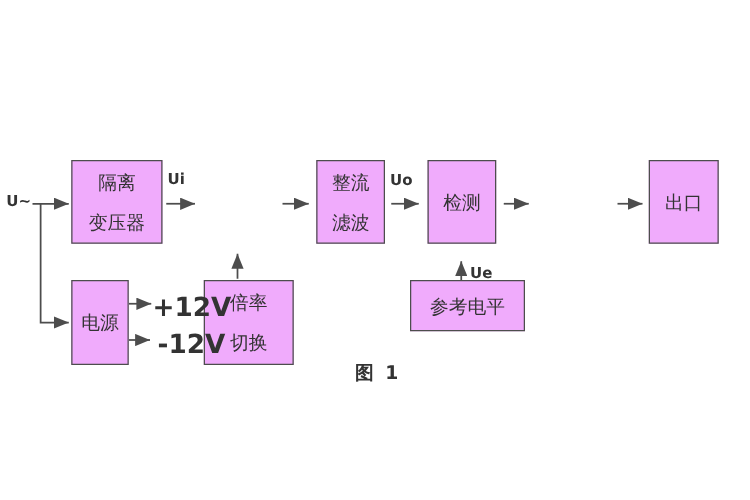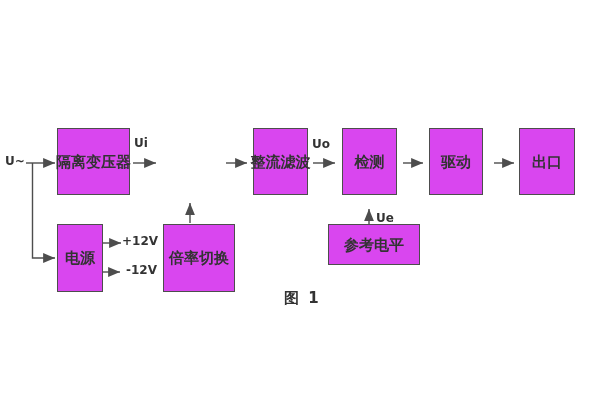--- a/index.html
+++ b/index.html
@@ -10,37 +10,37 @@
     background: #ffffff;
     font-family: "DejaVu Sans", "Liberation Sans", sans-serif;
     color: #333333;
     overflow: hidden;
   }
   .wires { position: absolute; left: 0; top: 0; }
   .block {
     position: absolute;
     box-sizing: border-box;
     border: 1.5px solid #4d4d4d;
-    background: #d946ef;
+    background: #f0abfc;
     display: flex;
-    flex-direction: row;
+    flex-direction: column;
     align-items: center;
     justify-content: center;
     font-size: 15px;
-    font-weight: 700;
+    font-weight: 400;
     line-height: 32px;
     white-space: nowrap;
   }
   .lbl {
     position: absolute;
     font-size: 12px;
     font-weight: 600;
     white-space: nowrap;
   }
-  .lbl.volt { font-size: 12px; }
+  .lbl.volt { font-size: 21px; }
   .caption {
     position: absolute;
     font-size: 15px;
     font-weight: 600;
     letter-spacing: 2px;
   }
 </style>
 </head>
 <body>
 
@@ -71,23 +71,20 @@
     <span>隔离</span>
     <span>变压器</span>
   </div>
   <div class="block" style="left:253px;top:128px;width:55px;height:67px">
     <span>整流</span>
     <span>滤波</span>
   </div>
   <div class="block" style="left:342px;top:128px;width:55px;height:67px">
     <span>检测</span>
   </div>
-  <div class="block" style="left:429px;top:128px;width:54px;height:67px">
-    <span>驱动</span>
-  </div>
   <div class="block" style="left:519px;top:128px;width:56px;height:67px">
     <span>出口</span>
   </div>
 
   <div class="block" style="left:57px;top:224px;width:46px;height:68px">
     <span>电源</span>
   </div>
   <div class="block" style="left:163px;top:224px;width:72px;height:68px">
     <span>倍率</span>
     <span>切换</span>

